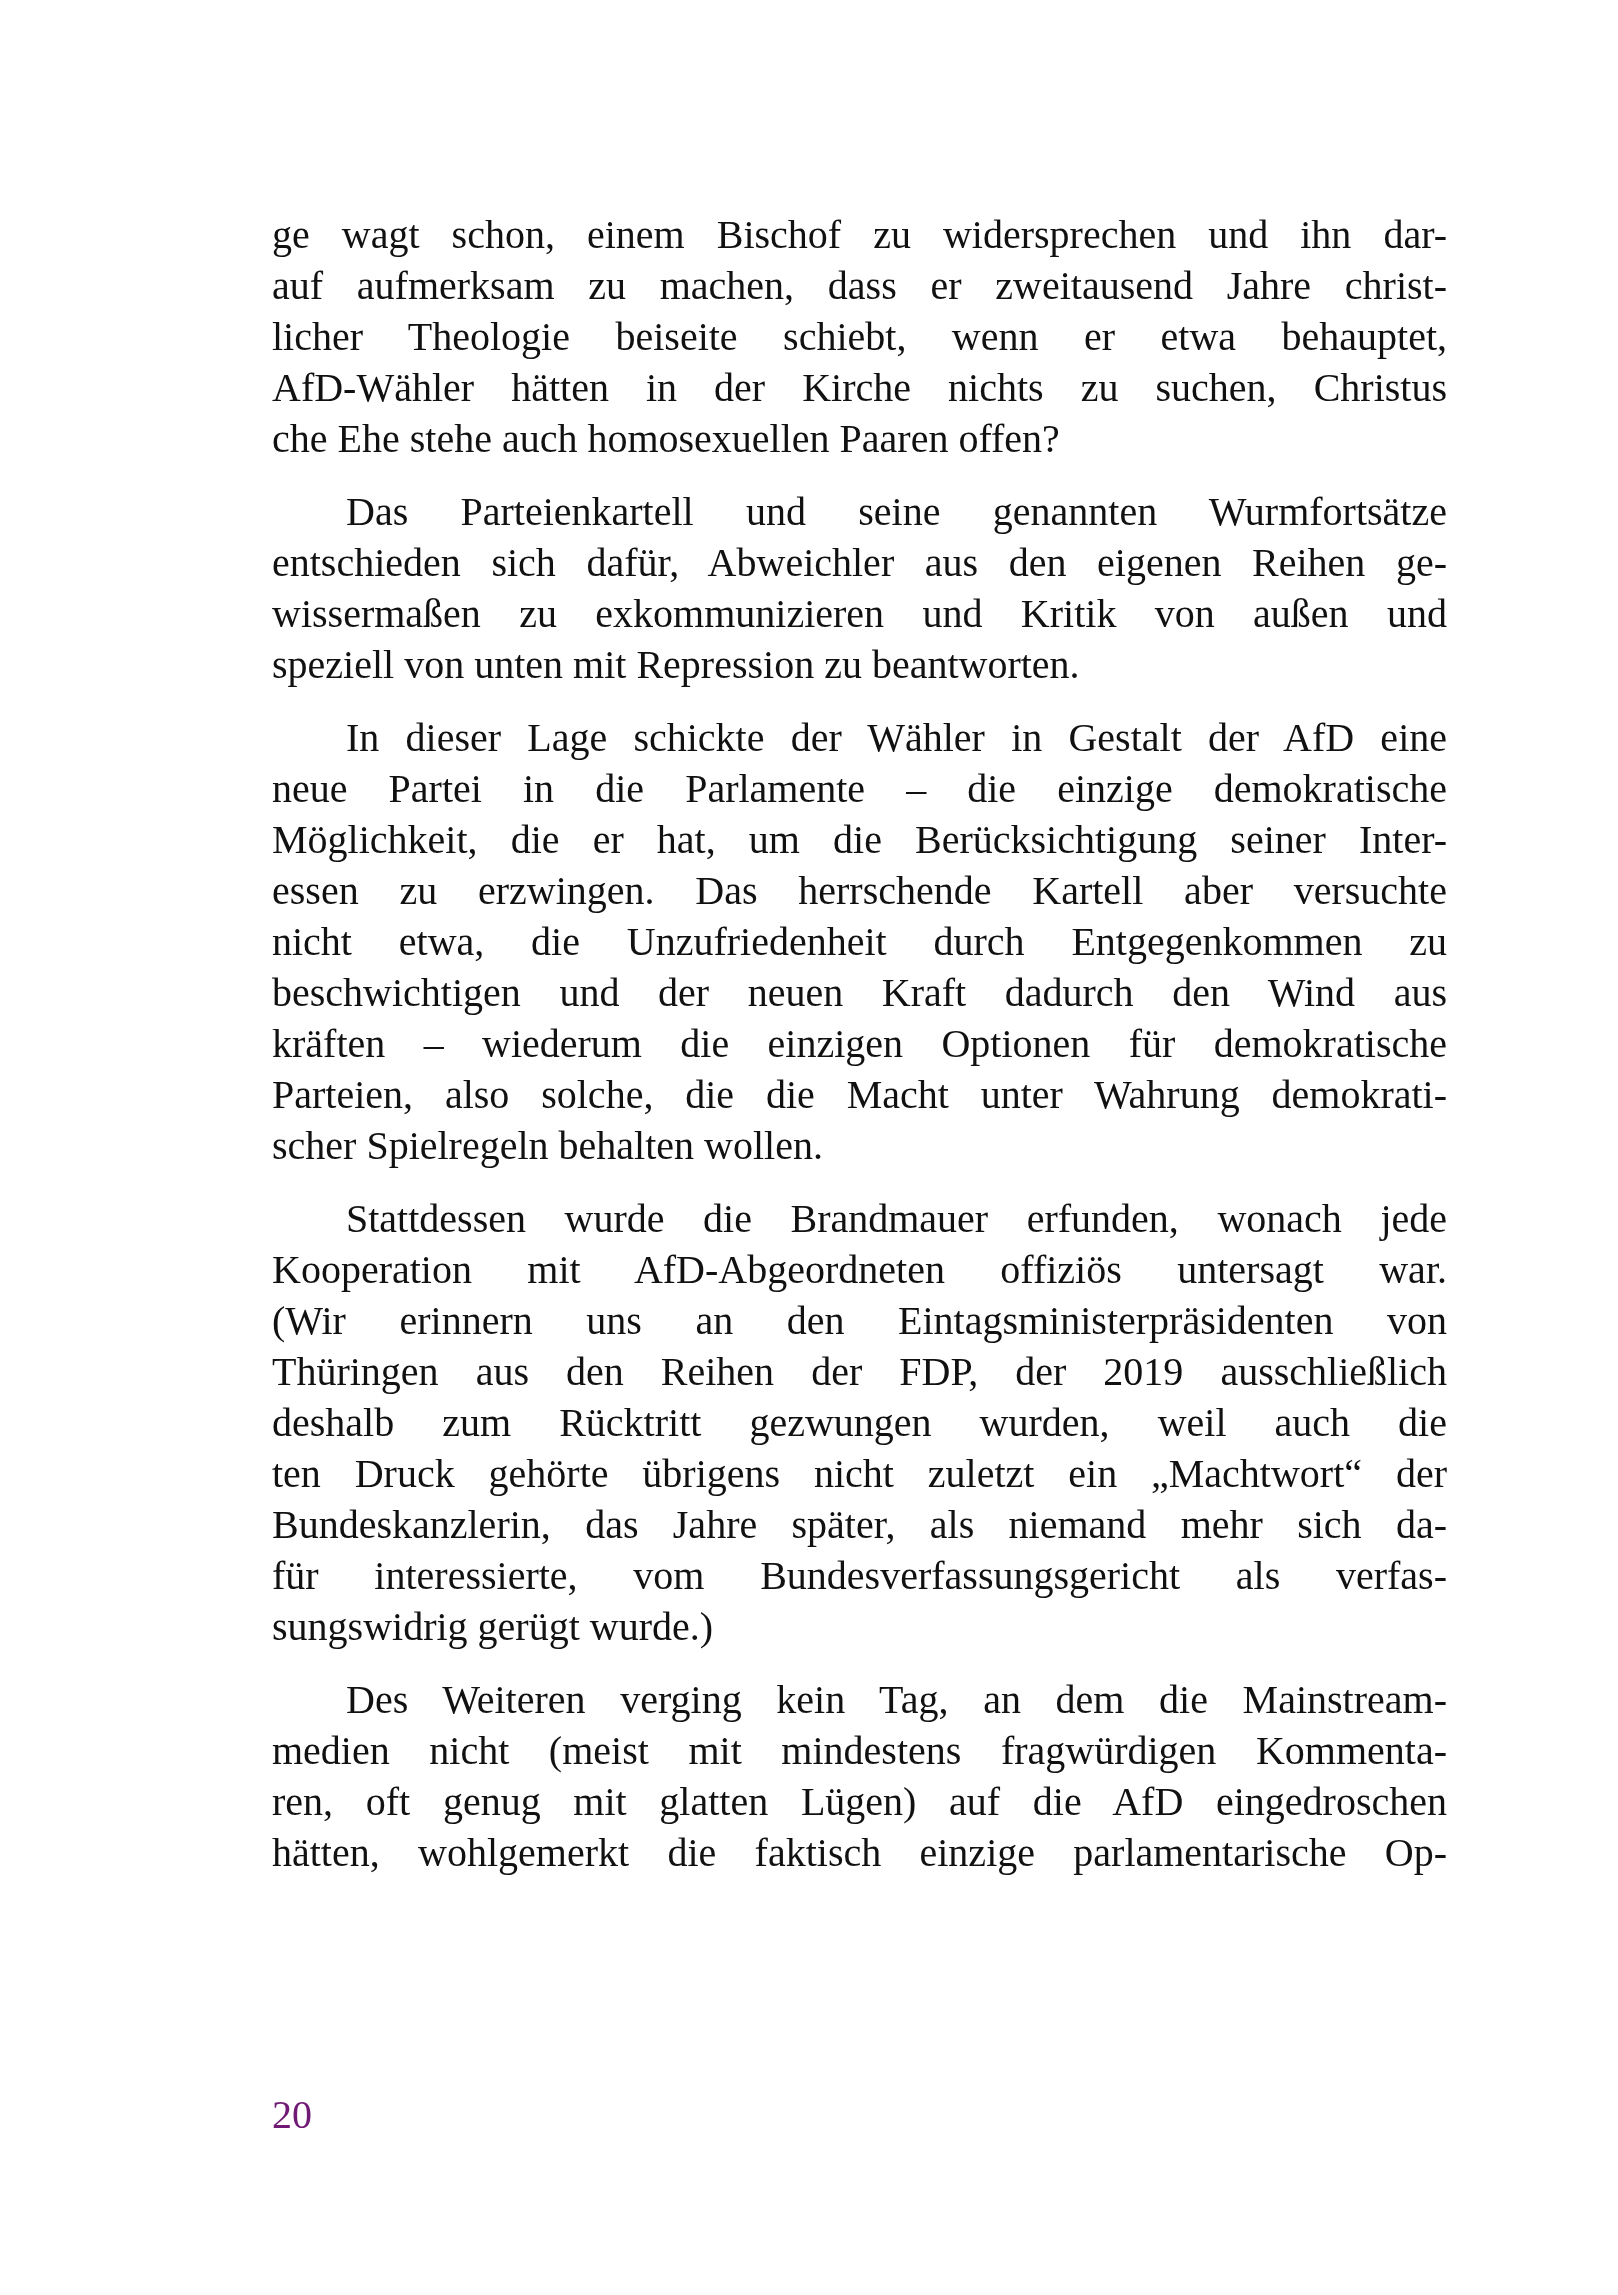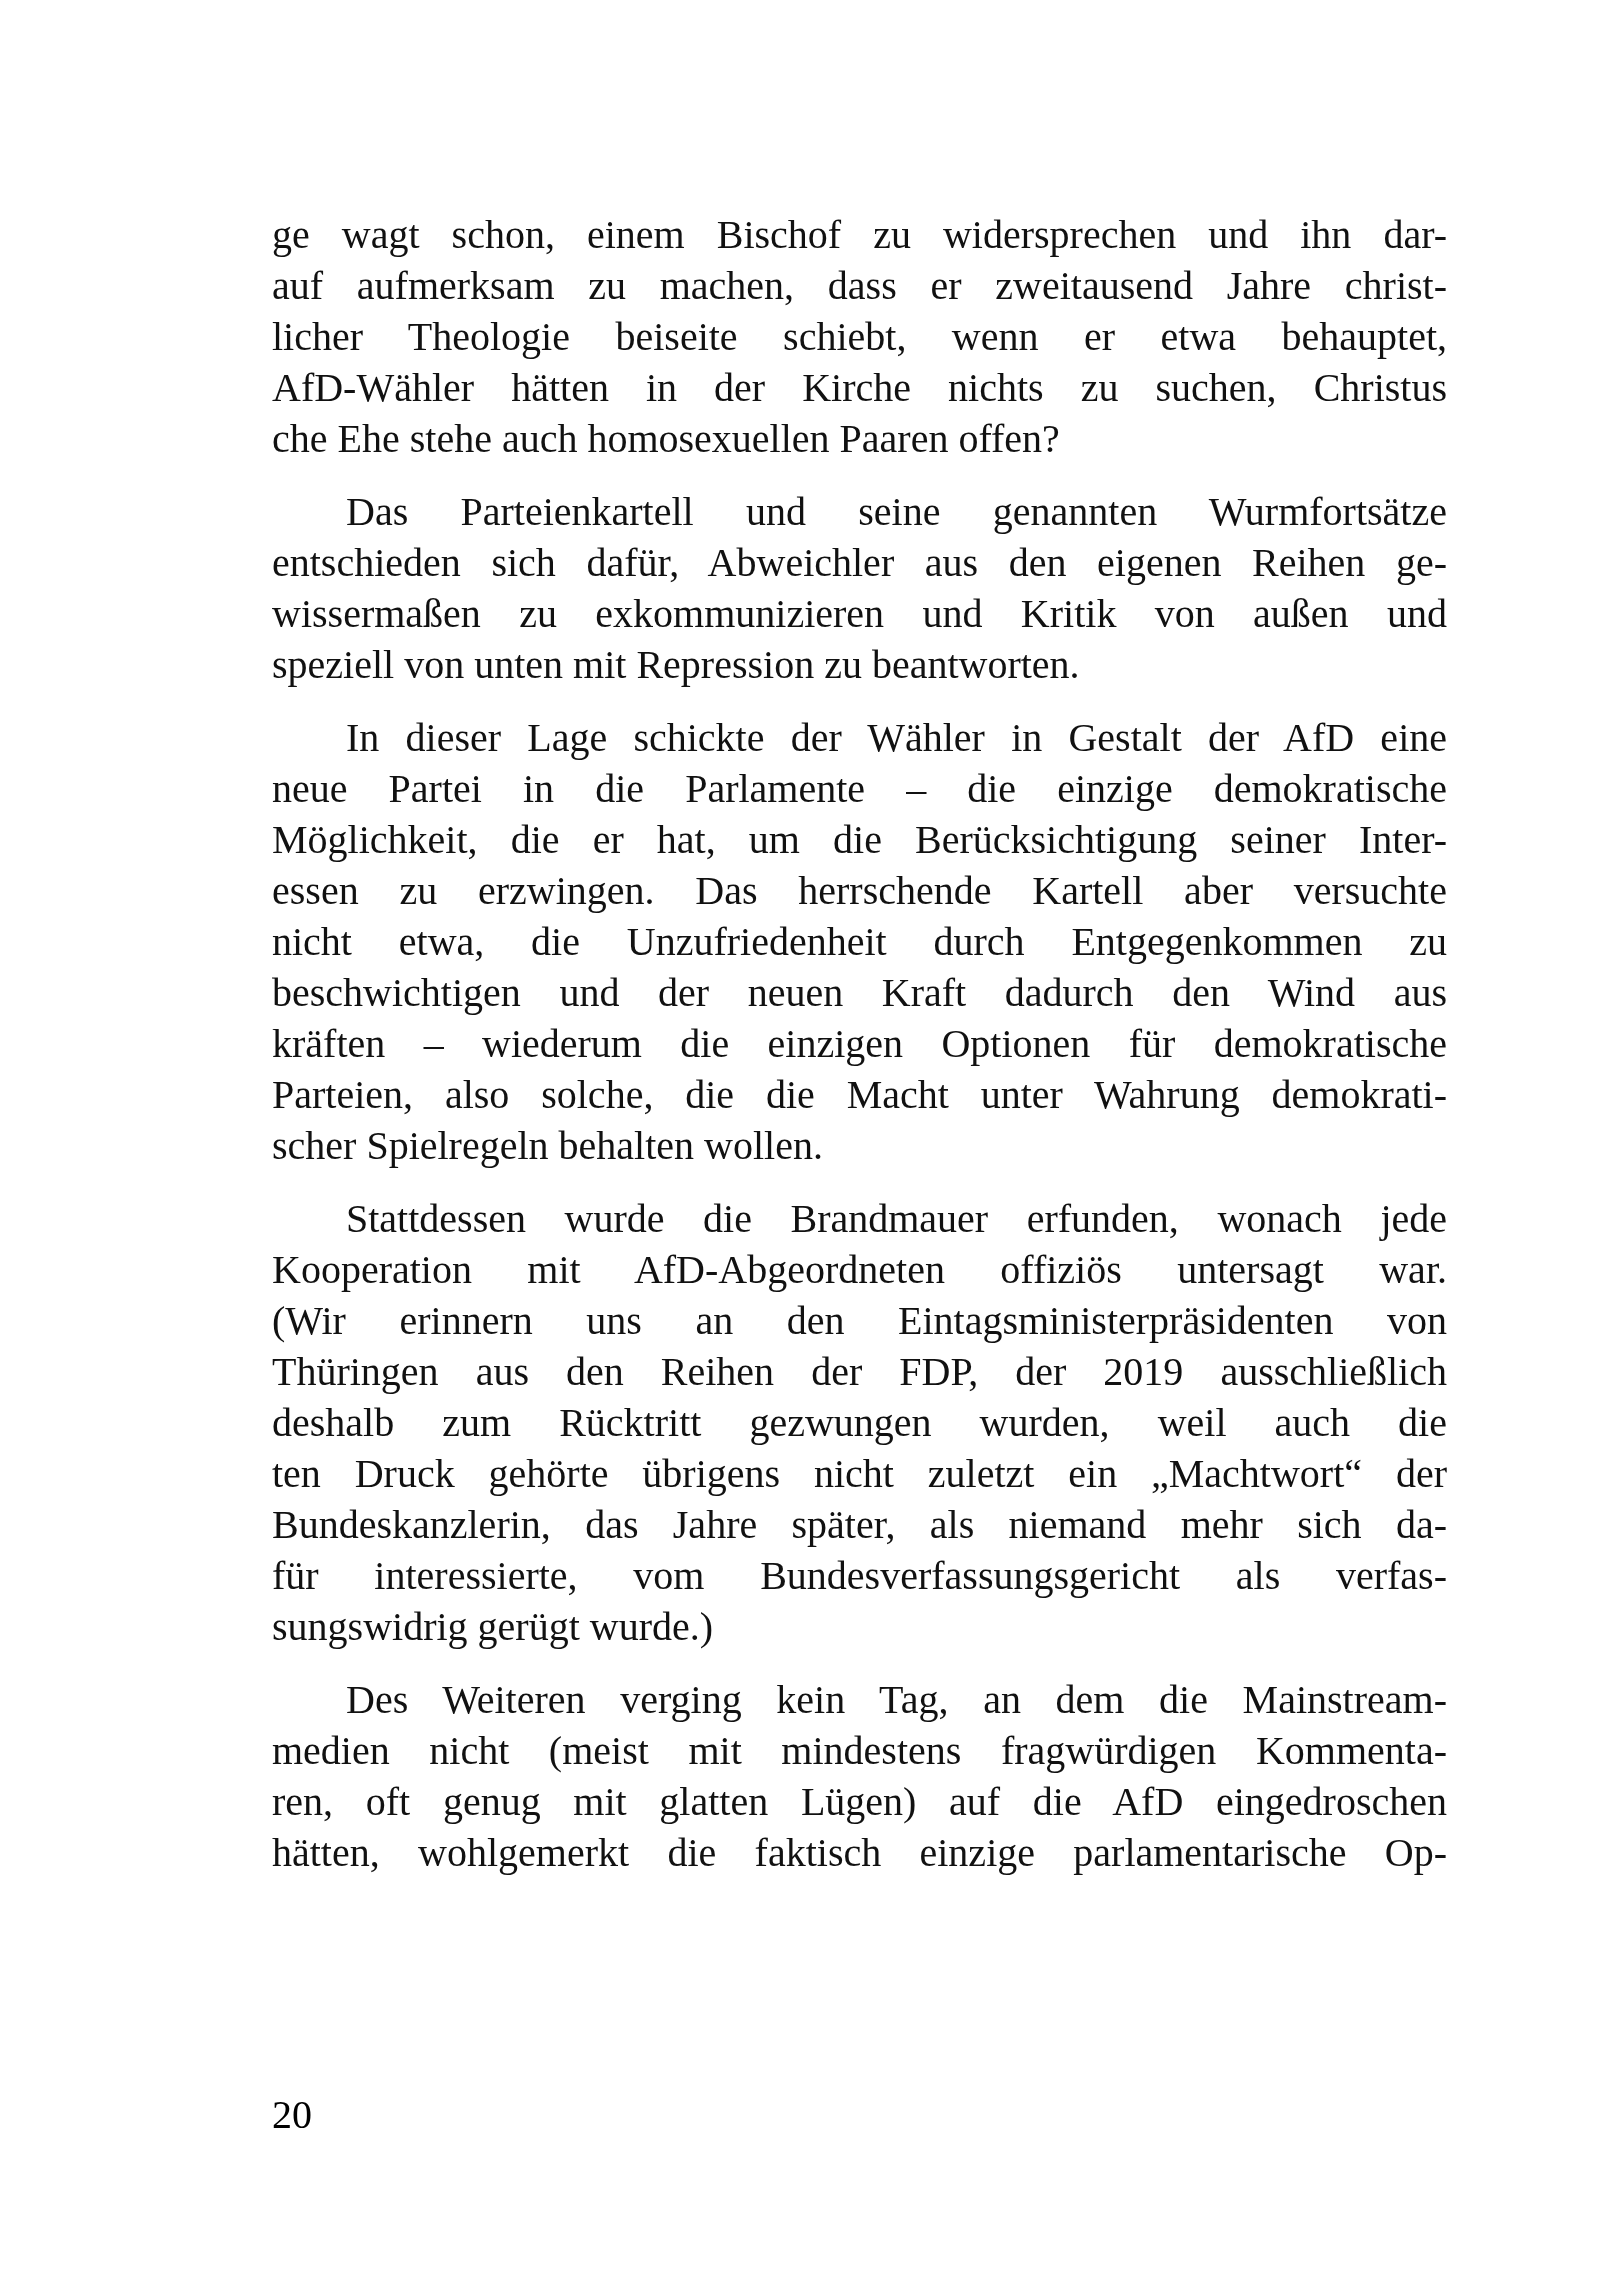--- a/index.html
+++ b/index.html
@@ -16,21 +16,21 @@
     text-align-last: justify;
     overflow: hidden;
   }
   .line.last { text-align-last: left; }
   .line.indent { padding-left: 74px; }
   .para { margin-bottom: 22px; }
   .it { }
   .pagenum {
     position:absolute; left:272px; top:2091px;
     font-family: "Liberation Serif", "DejaVu Serif", serif;
-    font-size: 40px; color:#000000;text-align:center;
+    font-size: 40px; color:#701a75;text-align:center;
   }
 </style>
 </head>
 <body>
 
 <div class="page">
 
   <div class="para">
     <div class="line">ge wagt schon, einem Bischof zu widersprechen und ihn dar-</div>
     <div class="line">auf aufmerksam zu machen, dass er zweitausend Jahre christ-</div>

